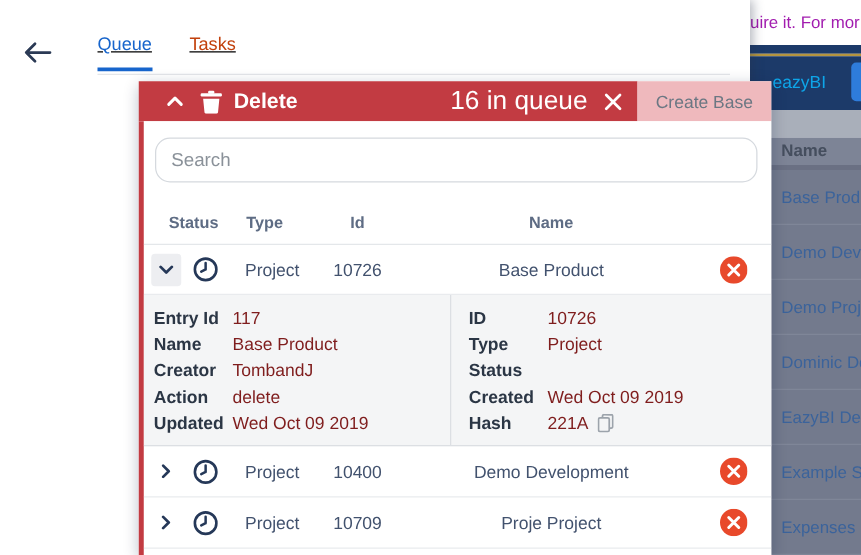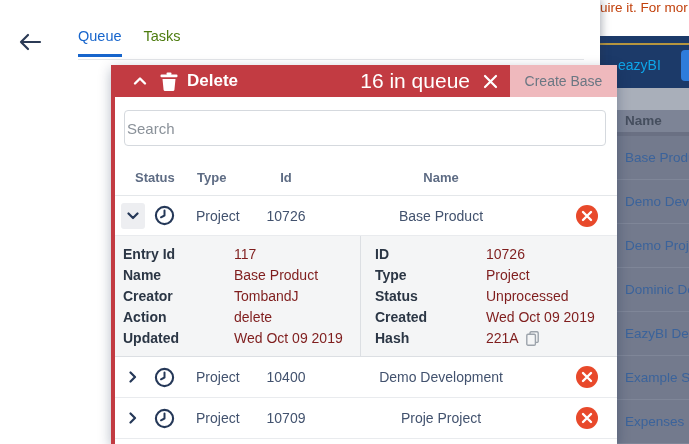--- a/index.html
+++ b/index.html
@@ -2,56 +2,56 @@
 <html><head>
 <meta charset="utf-8">
 <style>
   * { margin:0; padding:0; box-sizing:border-box; }
   html,body { background:#fff; }
   body { font-family:"Liberation Sans", sans-serif; }
   .screen { position:relative; width:689px; height:444px; overflow:hidden; background:#fff; }
 
   
   .bg-page { position:absolute; left:600px; top:0; width:89px; height:444px; }
-  .notif { height:36px; background:#fff; color:#c2410c; font-size:13.5px; white-space:nowrap; }
+  .notif { height:36px; background:#fff; color:#a21caf; font-size:13.5px; padding-top:10px; white-space:nowrap; }
   .navy-top { height:7px; background:#1C3A69; }
   .gold-line { height:2px; background:#B5953F; }
   .navy-main { position:relative; height:43px; background:#1C3A69; }
   .brand { position:absolute; left:18px; top:12px; color:#0ea5e9; font-size:14px; }
   .blue-btn { position:absolute; right:-4px; top:5px; width:12px; height:31px; background:#2E7CDB; border-radius:4px; }
   .gray-strip { height:22px; background:#A9AFBA; }
   .bg-thead { position:relative; height:22px; background:#7D8496; color:#454E5E; font-size:13.5px; font-weight:bold; line-height:22px; padding-left:25px; }
   .bg-thead .col-divider { position:absolute; left:11px; top:4px; width:1px; height:14px; background:#949AA8; }
   .dark-band { height:4px; background:#6A7083; }
   .bg-row { height:44px; background:#737A8D; border-bottom:1px solid #7F8698; color:#3B639B; font-size:13.5px; line-height:43px; padding-left:25px; white-space:nowrap; }
 
   
   .panel { position:absolute; left:0; top:0; width:600px; height:444px; background:#fff; box-shadow:2px 0 8px rgba(40,50,70,.35); }
   .back-btn { position:absolute; left:16px; top:30px; width:28px; height:24px; cursor:pointer; }
-  .tabs { position:absolute; left:78px; top:28px; display:flex; gap:22px; font-size:14.5px; }
+  .tabs { position:absolute; left:78px; top:28px; display:flex; gap:30px; font-size:14.5px;text-decoration:underline; }
   .tab { padding-bottom:10px; cursor:pointer; }
   .tab.active { color:#1765CC; border-bottom:3px solid #1765CC; }
-  .tab.inactive { color:#4d7c0f; }
+  .tab.inactive { color:#c2410c; }
   .tabs-line { position:absolute; left:78px; top:59px; width:506px; height:1px; background:#E4E6E9; }
 
   
   .card { position:absolute; left:78px; top:65px; width:506px; height:379px; display:flex; flex-direction:column; box-shadow:0 4px 12px rgba(9,30,66,.3); background:#fff;margin-left:33px; }
   .card-header { display:flex; height:32px; flex:0 0 32px; }
   .hdr-red { flex:1; background:#C23B42; display:flex; align-items:center; padding:0 8px 0 22px; color:#fff; }
   .hdr-chevron { width:14px; height:10px; flex:0 0 14px; cursor:pointer; }
   .hdr-trash { width:18px; height:19px; margin-left:13px; flex:0 0 18px; }
   .hdr-title { font-size:17px; font-weight:bold; margin-left:9px; }
   .hdr-spacer { flex:1; }
   .hdr-count { font-size:21px; }
   .hdr-close { width:15px; height:15px; margin:0 4px 0 13px; cursor:pointer; }
   .create-task { flex:0 0 107px; background:#EFB9BD; color:#6B7783; font-size:14px; display:flex; align-items:center; justify-content:center; cursor:pointer; }
 
   .card-body { flex:1; border-left:4px solid #C23B42; background:#fff; overflow:hidden; display:flex; flex-direction:column; }
   .search-wrap { padding:13px 11px 14px 9px; }
-  .search-input { width:100%; height:36px; border:1px solid #D5D9DE; border-radius:4px; font-size:15px; padding:0 2px; color:#42526E; outline:none; font-family:inherit; }
+  .search-input { width:100%; height:36px; border:1px solid #D5D9DE; border-radius:12px; font-size:15px; padding:0 12px; color:#42526E; outline:none; font-family:inherit; }
   .search-input::placeholder { color:#8A9199; }
 
   .thead { display:flex; height:36px; flex:0 0 36px; align-items:center; border-bottom:1px solid #E4E7EA; font-size:13px; font-weight:bold; color:#5E6C84; }
   .c-status { flex:0 0 72px; }
   .c-type { flex:0 0 60px; }
   .c-id { flex:0 0 78px; text-align:center; }
   .c-name { flex:1; text-align:center; }
   .c-act { flex:0 0 60px; display:flex; justify-content:center; }
   .thead .c-status { padding-left:20px; }
   .thead .c-type { padding-left:10px; }
@@ -62,21 +62,21 @@
   .row .c-status { display:flex; align-items:center; padding-left:6px; }
   .row .c-type { padding-left:9px; }
   .chev-box { width:24px; height:26px; border-radius:3px; display:flex; align-items:center; justify-content:center; cursor:pointer; }
   .chev-box.open { background:#EDEEF1; }
   .clock { width:21px; height:21px; margin-left:9px; }
   .del-btn { width:22px; height:22px; cursor:pointer; }
 
   .details { background:#F4F5F6; border-bottom:1px solid #DCDFE3; display:flex; flex:0 0 121px; height:121px; font-size:14px; }
   .d-col { padding:8px 0 8px 8px; width:245px; }
   .d-col.right { flex:1; padding-left:14px; border-left:1px solid #DCDFE3; }
-  .d-row { display:flex; line-height:21px;gap:48px; }
+  .d-row { display:flex; line-height:21px; }
   .d-label { flex:0 0 63px; font-weight:bold; color:#2B3645; }
   .d-val { color:#7f1d1d; display:flex; align-items:center; }
   .copy-icon { width:13px; height:15px; margin-left:7px; cursor:pointer; }
 </style>
 </head>
 <body>
 
 <div class="screen">
 
   <div class="bg-page">
@@ -206,21 +206,20 @@
             <div class="d-row">
               <span class="d-label">ID</span>
               <span class="d-val">10726</span>
             </div>
             <div class="d-row">
               <span class="d-label">Type</span>
               <span class="d-val">Project</span>
             </div>
             <div class="d-row">
               <span class="d-label">Status</span>
-              <span class="d-val">Unprocessed</span>
             </div>
             <div class="d-row">
               <span class="d-label">Created</span>
               <span class="d-val">Wed Oct 09 2019</span>
             </div>
             <div class="d-row">
               <span class="d-label">Hash</span>
               <span class="d-val">
                 <span>221A</span>
                 <svg class="copy-icon" viewBox="0 0 13 15">

